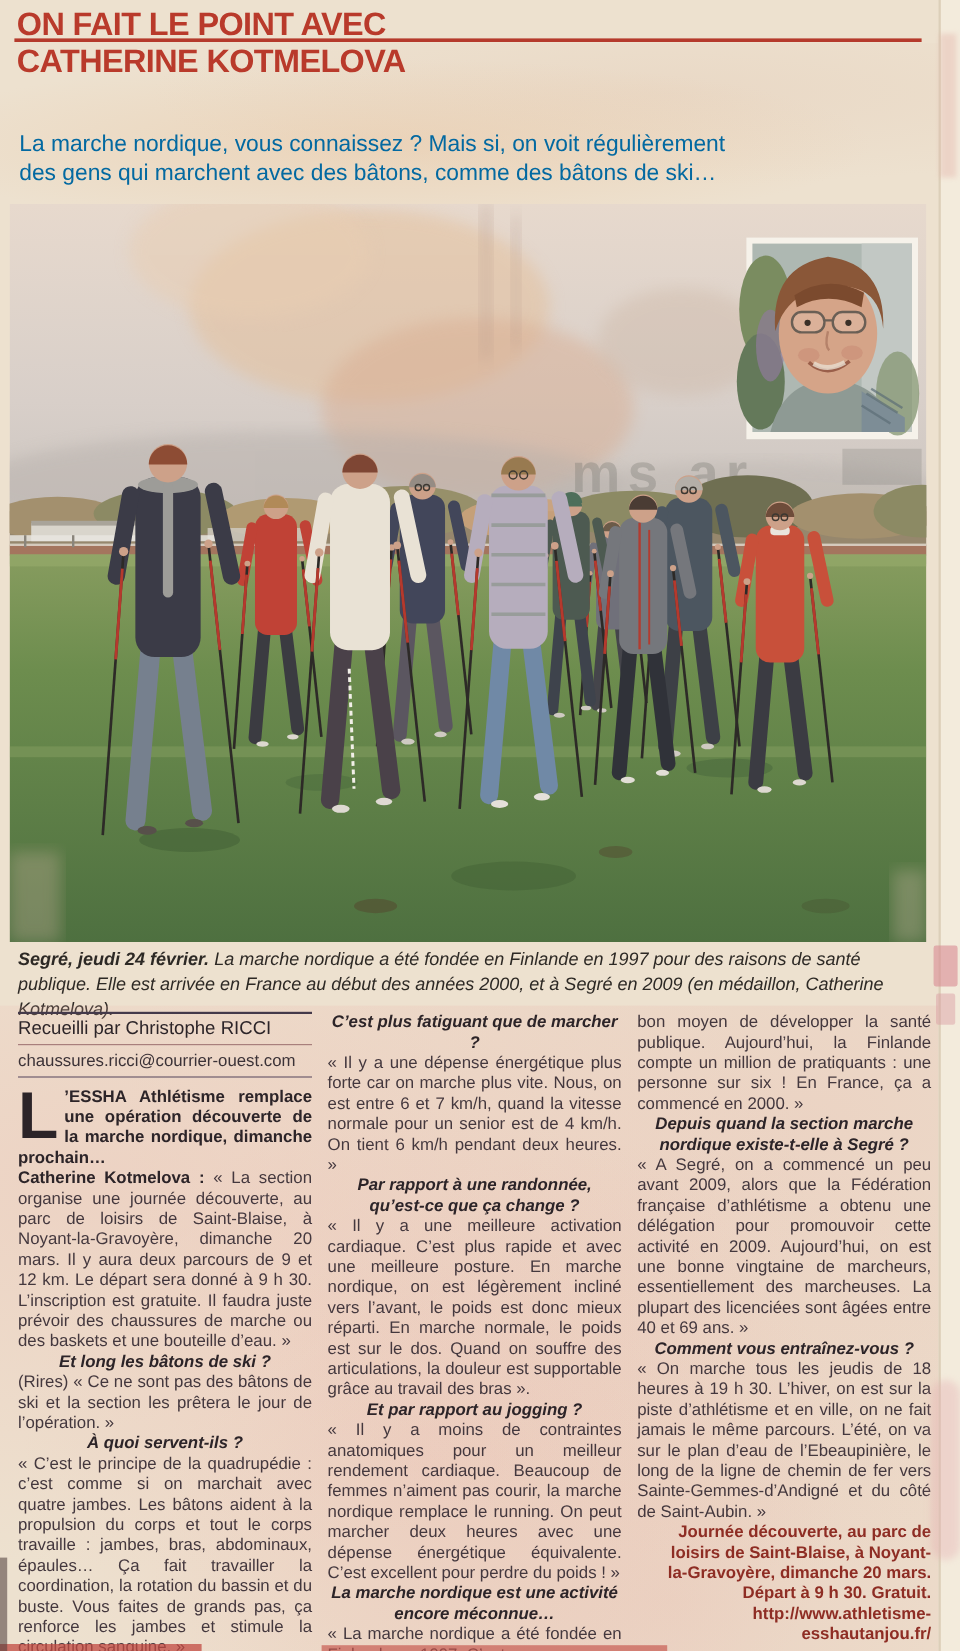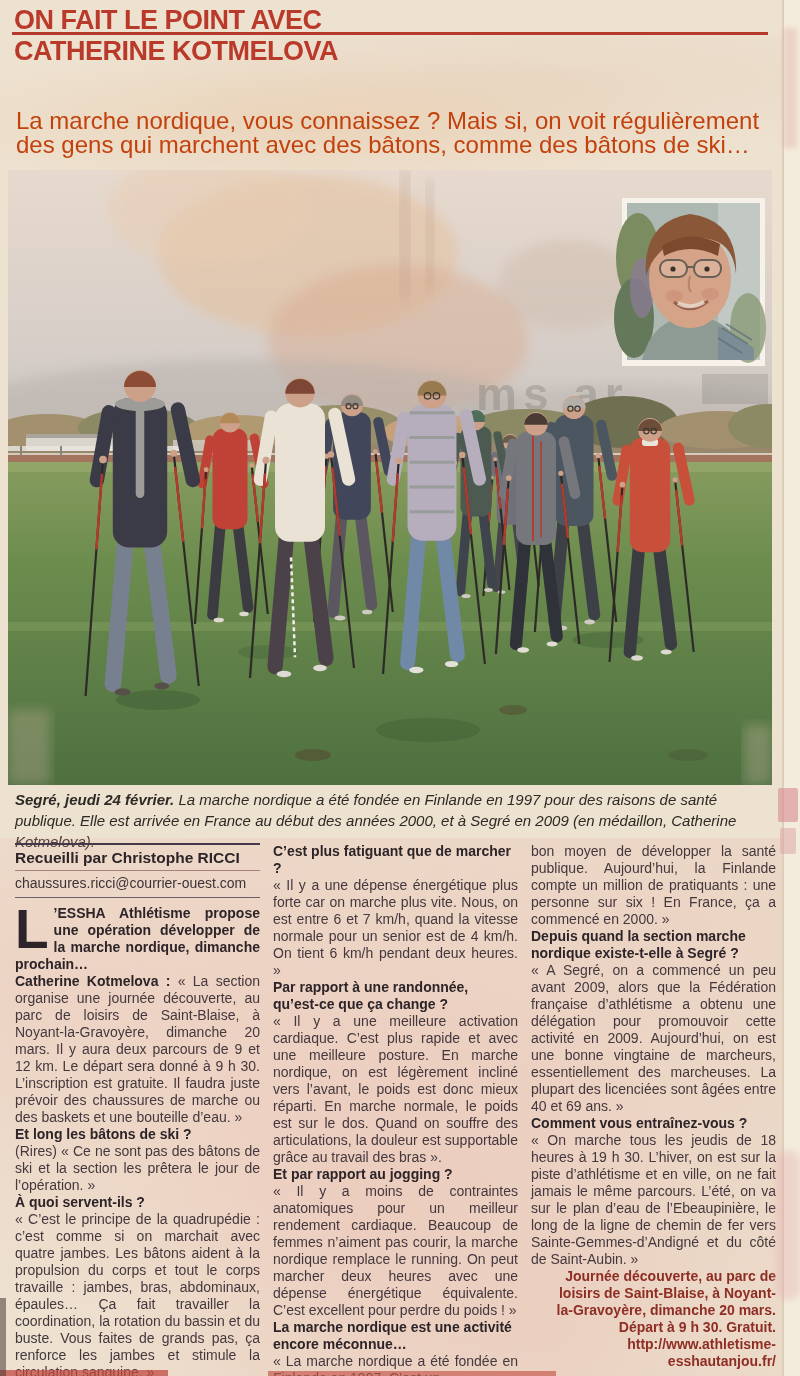--- a/index.html
+++ b/index.html
@@ -17,38 +17,38 @@
                radial-gradient(ellipse at 70% 92%,rgba(226,162,152,.22),transparent 55%);}
   
   .banner{position:absolute;top:5px;left:14px;right:32px;display:flex;
           justify-content:space-between;align-items:flex-start;
           font-weight:bold;font-size:27px;letter-spacing:-0.5px;color:#b93a2b;flex-direction:column;}
   .banner-rule{position:absolute;top:32px;left:12px;width:756px;height:3px;background:#b53a2c;}
   
   .headline{position:absolute;top:44px;left:13px;width:770px;margin:0;
             font-size:42px;font-weight:bold;letter-spacing:-1px;color:#25201c;white-space:nowrap;}
   .subhead{position:absolute;top:109px;left:16px;margin:0;
-           font-size:24px;line-height:23.5px;color:#c2410c;}
+           font-size:19px;line-height:23.5px;color:#0369a1;}
   
   .photo{position:absolute;top:170px;left:8px;width:764px;height:615px;margin:0;}
   .photo svg{display:block;width:764px;height:615px;}
   
   .caption{position:absolute;top:789px;left:15px;width:762px;margin:0;
            font-style:italic;font-size:15px;line-height:21px;color:#2d2925;}
   .caption b{font-weight:bold;}
   
   .columns{position:absolute;top:843px;left:15px;width:762px;height:533px;
            display:flex;gap:13px;overflow:hidden;}
   .col{flex:0 0 245px;width:245px;font-size:14px;line-height:17px;
        color:#44383e;text-align:justify;}
   .col p{margin:0;}
-  .qa{font-weight:bold;color:#2c2428;text-align:left;}
+  .qa{font-weight:bold;color:#2c2428;text-align:center;font-style:italic;}
   
   .byline{border-top:2px solid #44394a;margin-bottom:7px;}
-  .byline .author{font-weight:bold;font-size:15.5px;color:#2c2428;
+  .byline .author{font-weight:normal;font-size:15.5px;color:#2c2428;
                   padding:4px 0 4px;border-bottom:1px solid #a87f7c;}
   .byline .email{font-size:14px;color:#3b3237;padding:4px 0 5px;border-bottom:1px solid #6e5e6e;}
   .dropcap{float:left;font-size:55px;line-height:44px;font-weight:bold;
            padding:2px 5px 0 0;color:#2c2428;}
   .lead{font-weight:bold;color:#2c2428;}
   .kicker{font-weight:bold;color:#2c2428;}
   .outro{font-weight:bold;color:#8e2d24;text-align:right;padding-left:14px;margin-top:1px;}
   .outro .url{display:block;}
   
   .edge-right{position:absolute;top:0;right:0;width:16px;height:1376px;
@@ -388,21 +388,21 @@
 
   <div class="wash-cols smudge"></div>
 
   <div class="columns">
 
     <div class="col">
       <div class="byline">
         <div class="author">Recueilli par Christophe RICCI</div>
         <div class="email">chaussures.ricci@courrier-ouest.com</div>
       </div>
-      <p><span class="dropcap">L</span><span class="lead">’ESSHA Athlétisme propose une opération développer de la marche nordique, dimanche prochain…</span></p>
+      <p><span class="dropcap">L</span><span class="lead">’ESSHA Athlétisme remplace une opération découverte de la marche nordique, dimanche prochain…</span></p>
       <p><span class="kicker">Catherine Kotmelova :</span><span> « La section organise une journée découverte, au parc de loisirs de Saint-Blaise, à Noyant-la-Gravoyère, dimanche 20 mars. Il y aura deux parcours de 9 et 12 km. Le départ sera donné à 9 h 30. L’inscription est gratuite. Il faudra juste prévoir des chaussures de marche ou des baskets et une bouteille d’eau. »</span></p>
       <p class="qa">Et long les bâtons de ski ?</p>
       <p>(Rires) « Ce ne sont pas des bâtons de ski et la section les prêtera le jour de l’opération. »</p>
       <p class="qa">À quoi servent-ils ?</p>
       <p>« C’est le principe de la quadrupédie : c’est comme si on marchait avec quatre jambes. Les bâtons aident à la propulsion du corps et tout le corps travaille : jambes, bras, abdominaux, épaules… Ça fait travailler la coordination, la rotation du bassin et du buste. Vous faites de grands pas, ça renforce les jambes et stimule la circulation sanguine. »</p>
     </div>
 
     <div class="col">
       <p class="qa">C’est plus fatiguant que de marcher ?</p>
       <p>« Il y a une dépense énergétique plus forte car on marche plus vite. Nous, on est entre 6 et 7 km/h, quand la vitesse normale pour un senior est de 4 km/h. On tient 6 km/h pendant deux heures. »</p>

